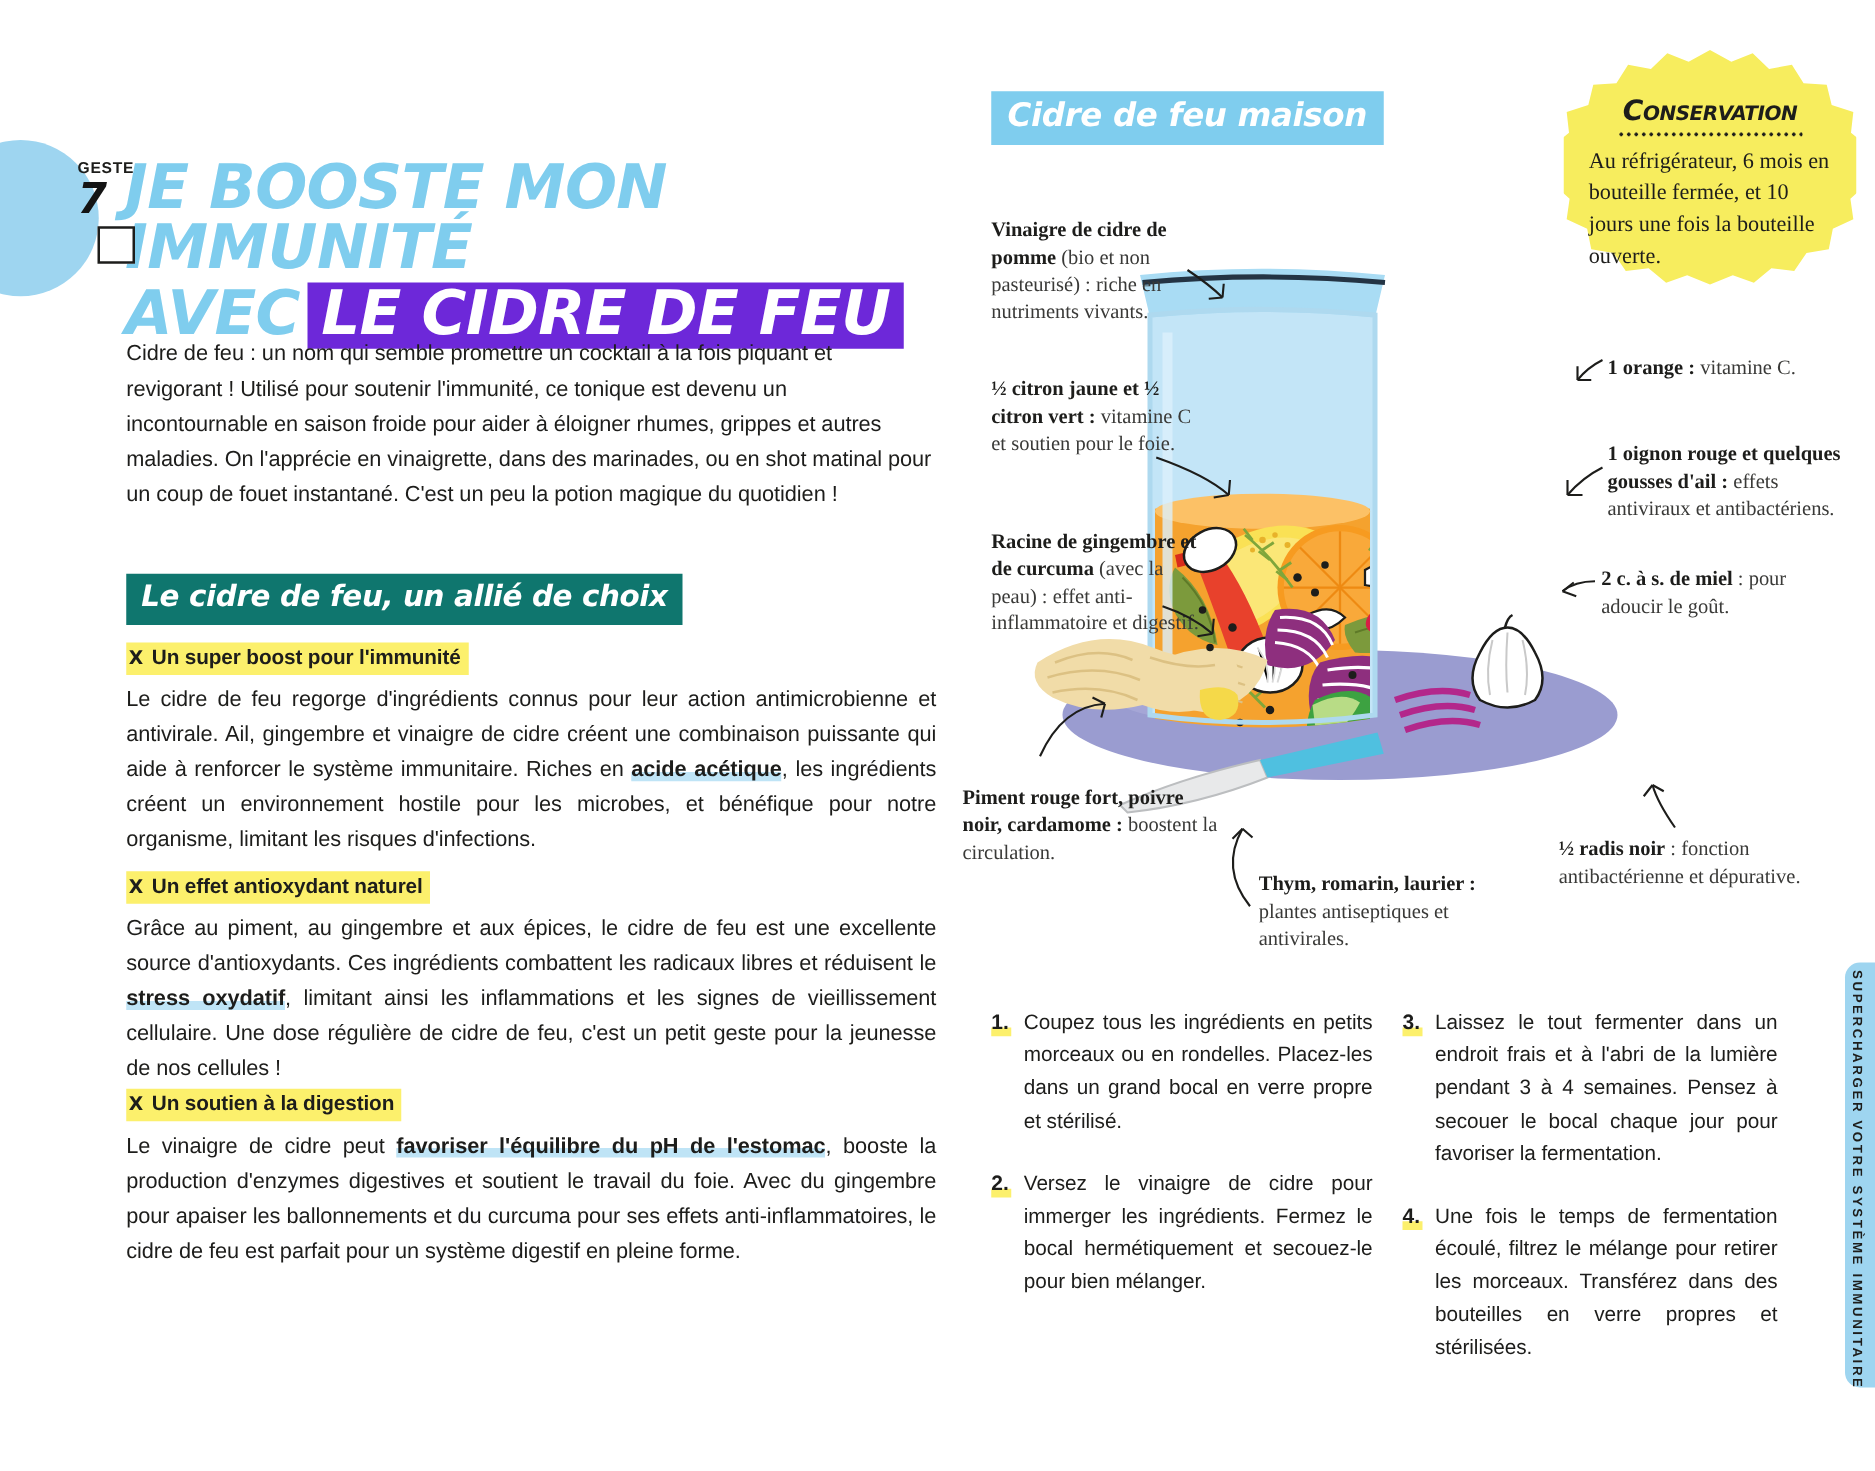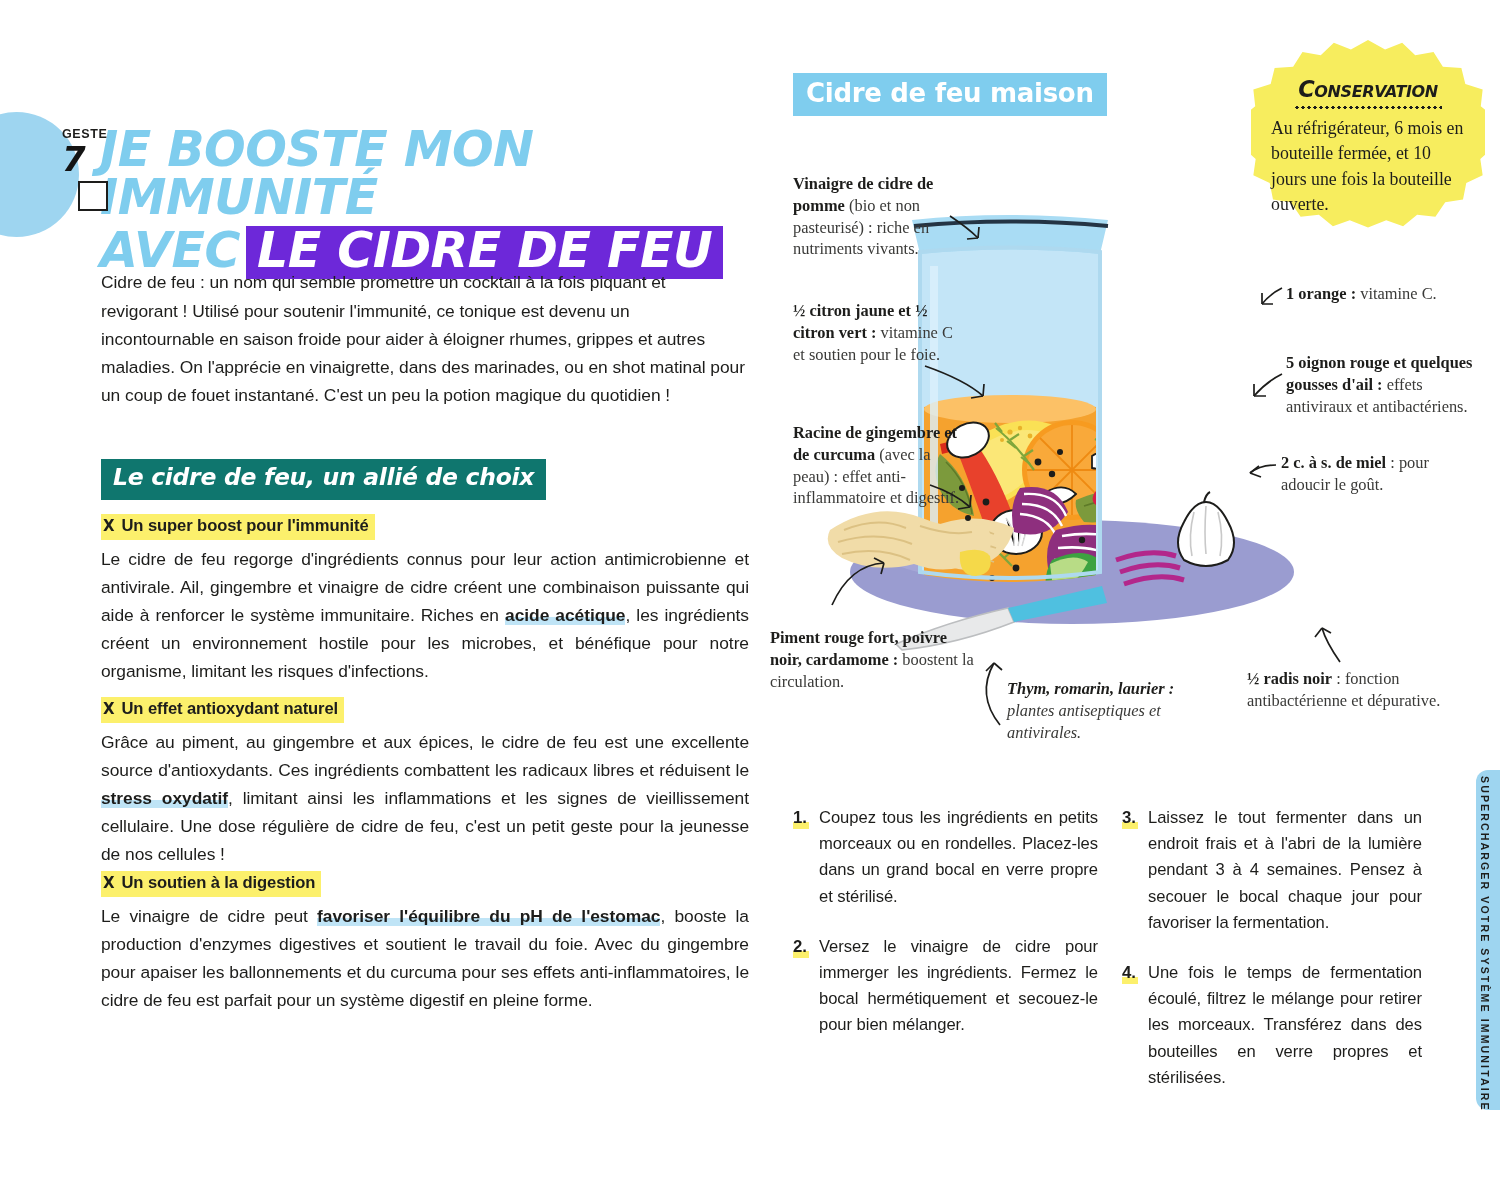--- a/index.html
+++ b/index.html
@@ -94,21 +94,21 @@
   .hl-term{
     font-weight:bold;
     background:linear-gradient(to top, #bfe4f6 0 38%, transparent 38% 100%);
   }
 
   
   .recipe-head{
     position:absolute;left:793px;top:73px;
     background:#7FCDEE;color:#ffffff;
     font-family:"DejaVu Sans", sans-serif;
-    font-weight:bold;
+    font-weight:bold;font-style:italic;
     font-size:26px;line-height:1;
     padding:7px 13px 10px 13px;
     letter-spacing:-0.3px;
   }
 
   
   .starburst{
     position:absolute;left:1251px;top:40px;
     width:234px;height:205px;
     background:#F7ED5E;
@@ -148,21 +148,21 @@
     position:absolute;
     font-family:"Liberation Serif", serif;
     font-size:16.4px;line-height:1.33;
     color:#3a3a38;
   }
   .callout b{color:#1d1d1b;font-weight:bold;}
   .c-vinaigre{left:793px;top:173px;width:178px;}
   .c-citron{left:793px;top:300px;width:175px;}
   .c-gingembre{left:793px;top:422px;width:178px;}
   .c-piment{left:770px;top:588px;width:208px;margin-top:39px;}
-  .c-thym{left:1007px;top:678px;width:200px;font-style:italic;}
+  .c-thym{left:1007px;top:696px;width:200px;}
   .c-orange{left:1286px;top:283px;width:180px;}
   .c-oignon{left:1286px;top:352px;width:190px;}
   .c-miel{left:1281px;top:452px;width:190px;}
   .c-radis{left:1247px;top:668px;width:234px;}
 
   
   .arrow{position:absolute;pointer-events:none;}
 
   
   .illus{position:absolute;left:820px;top:200px;width:520px;height:480px;}
@@ -407,21 +407,21 @@
       <path d="M188,408 l94,-22 l5,17 l-93,19 Z" fill="#4FC0E0"></path>
     </g>
   </svg>
 
   <div class="callout c-vinaigre"><b>Vinaigre de cidre de pomme</b><span> (bio et non pasteurisé) : riche en nutriments vivants.</span></div>
   <div class="callout c-citron"><b>½ citron jaune et ½ citron vert :</b><span> vitamine C et soutien pour le foie.</span></div>
   <div class="callout c-gingembre"><b>Racine de gingembre et de curcuma</b><span> (avec la peau) : effet anti-inflammatoire et digestif.</span></div>
   <div class="callout c-piment"><b>Piment rouge fort, poivre noir, cardamome :</b><span> boostent la circulation.</span></div>
   <div class="callout c-thym"><b>Thym, romarin, laurier :</b><span> plantes antiseptiques et antivirales.</span></div>
   <div class="callout c-orange"><b>1 orange :</b><span> vitamine C.</span></div>
-  <div class="callout c-oignon"><b>5 oignon rouge et quelques gousses d'ail :</b><span> effets antiviraux et antibactériens.</span></div>
+  <div class="callout c-oignon"><b>1 oignon rouge et quelques gousses d'ail :</b><span> effets antiviraux et antibactériens.</span></div>
   <div class="callout c-miel"><b>2 c. à s. de miel</b><span> : pour adoucir le goût.</span></div>
   <div class="callout c-radis"><b>½ radis noir</b><span> : fonction antibactérienne et dépurative.</span></div>
 
   <svg class="arrow" style="left:0;top:0;width:1500px;height:1177px;" viewBox="0 0 1500 1177">
     <g fill="none" stroke="#1d1d1b" stroke-width="1.7">
 
       <path d="M950,216 q18,12 28,22"></path>
       <path d="M978,238 l1,-11 M978,238 l-11,1" stroke-width="1.7"></path>
 
       <path d="M925,366 q40,14 58,30"></path>

